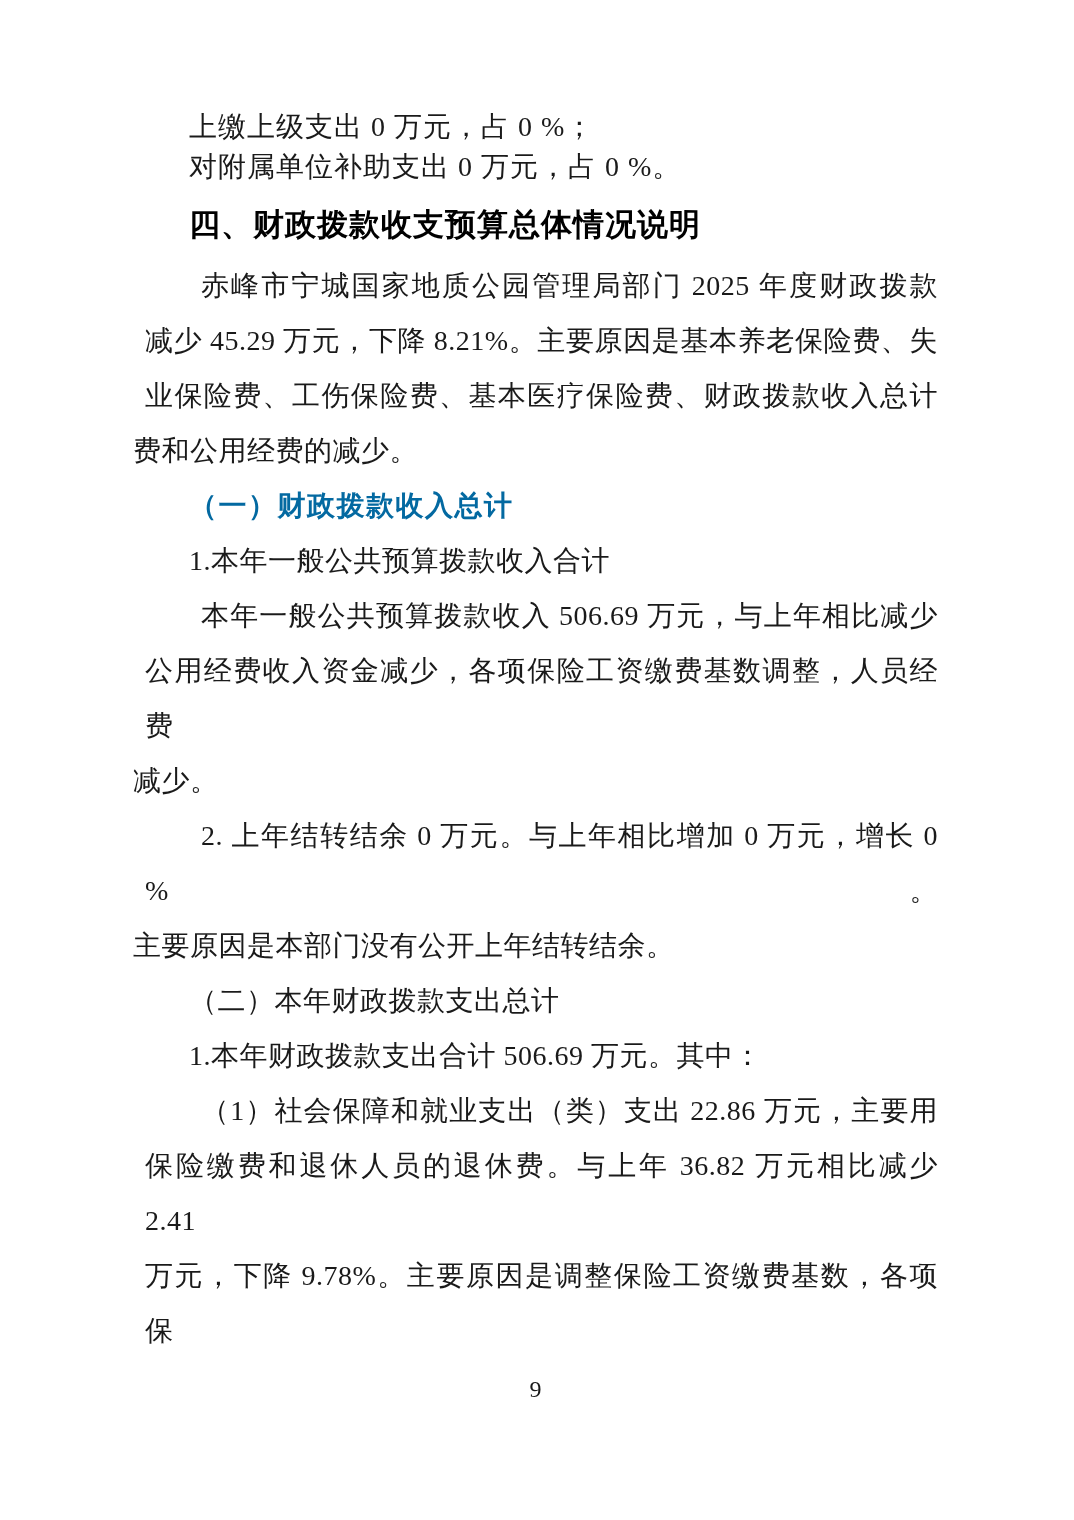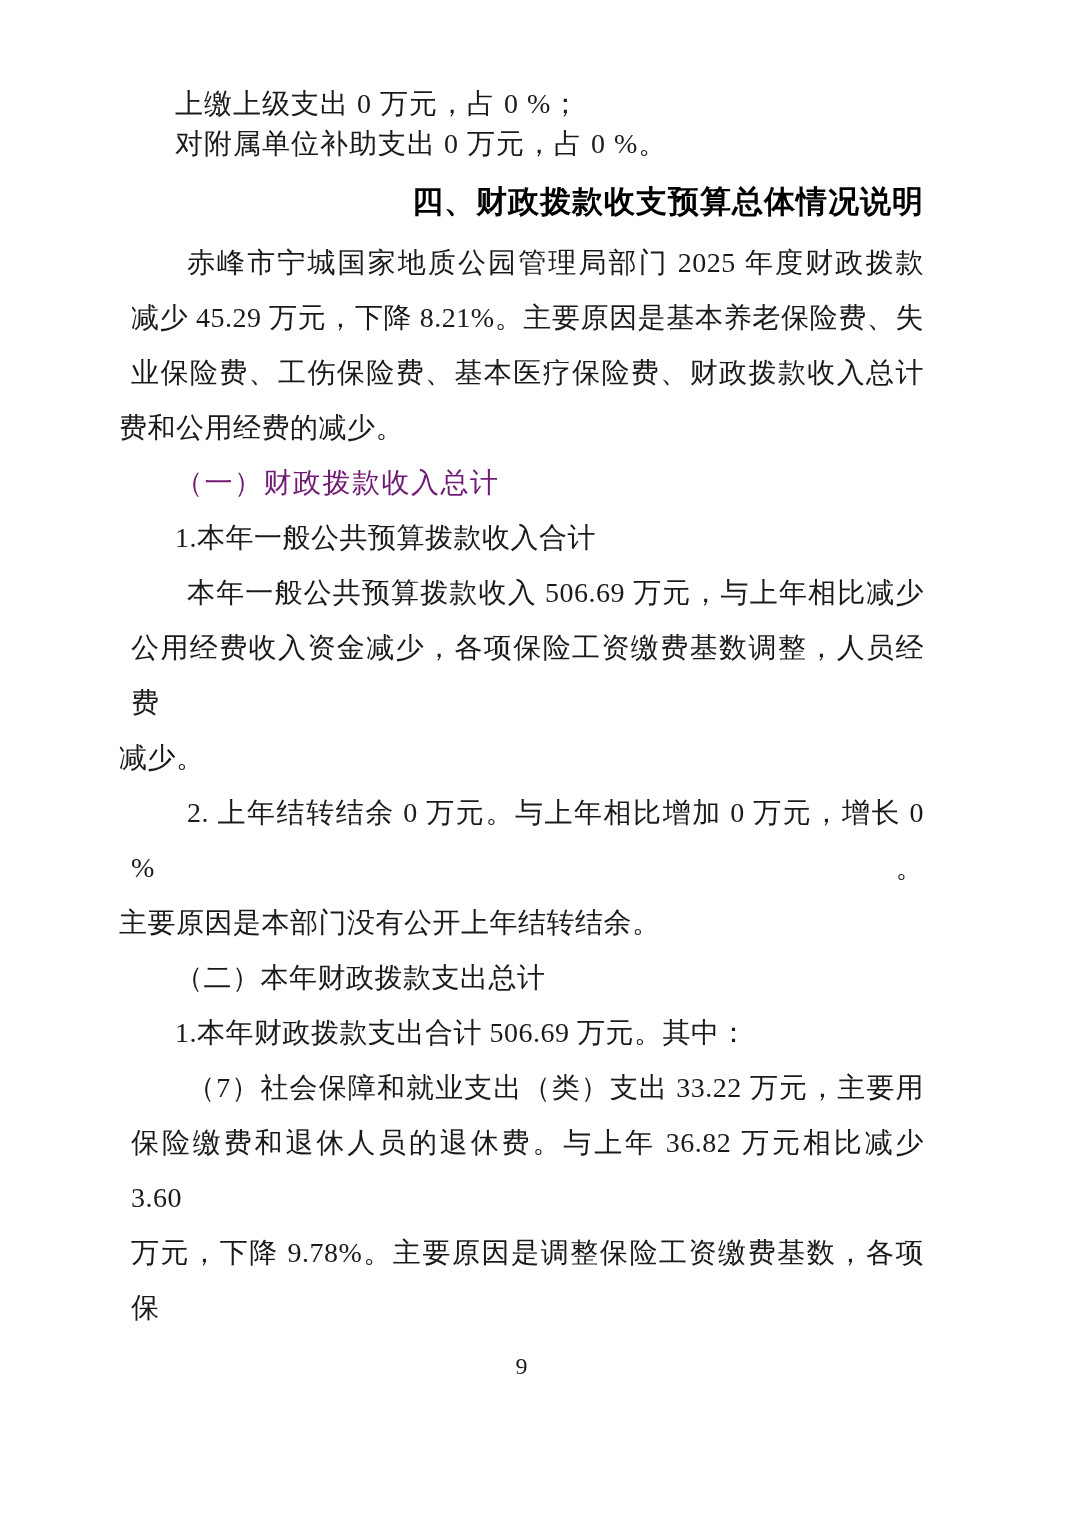--- a/index.html
+++ b/index.html
@@ -11,60 +11,59 @@
     position: relative;
     width: 1074px;
     height: 1520px;
     background: #ffffff;
     overflow: hidden;
     font-family: "Liberation Serif", "DejaVu Serif", serif;
     color: #1a1a1a;
   }
   .content {
     position: absolute;
-    left: 119px;
+    left: 133px;
     top: 0;
     width: 805px;
-    padding-top: 84px;
+    padding-top: 107px;
   }
   
   .carryover-line {
     font-size: 28px;
     line-height: 40px;
     text-indent: 56px;
     letter-spacing: 1px;
   }
   
   .heading1 {
     margin: 16px 0 11px 0;
     font-family: "Liberation Sans", "DejaVu Sans", sans-serif;
     font-weight: 700;
     font-size: 31px;
     line-height: 44px;
     text-indent: 56px;
     color: #000000;
     letter-spacing: 1px;
-    text-align: right;
   }
   
   .bline {
     font-size: 28px;
     line-height: 55px;
     letter-spacing: 0.5px;
   }
   .indent { text-indent: 56px; }
   .fill {
     text-align: justify;
     text-align-last: justify;
     text-justify: inter-character;
     margin-left: 12px;
   }
   .bold-kai {
-    font-weight: 400;
-    color: #701a75;
+    font-weight: 700;
+    color: #0369a1;
     letter-spacing: 1.5px;
   }
   .pagenum {
     margin-top: 16px;
     text-align: center;
     font-size: 24px;
     line-height: 30px;
     color: #1a1a1a;
   }
 </style>
@@ -92,20 +91,20 @@
     <div class="bline fill">公用经费收入资金减少，各项保险工资缴费基数调整，人员经费</div>
     <div class="bline">减少。</div>
 
     <div class="bline indent fill">2. 上年结转结余 0 万元。与上年相比增加 0 万元，增长 0 %。</div>
     <div class="bline">主要原因是本部门没有公开上年结转结余。</div>
 
     <div class="bline indent">（二）本年财政拨款支出总计</div>
 
     <div class="bline indent">1.本年财政拨款支出合计 506.69 万元。其中：</div>
 
-    <div class="bline indent fill">（7）社会保障和就业支出（类）支出 33.22 万元，主要用</div>
-    <div class="bline fill">保险缴费和退休人员的退休费。与上年 36.82 万元相比减少 3.60</div>
+    <div class="bline indent fill">（1）社会保障和就业支出（类）支出 22.86 万元，主要用</div>
+    <div class="bline fill">保险缴费和退休人员的退休费。与上年 36.82 万元相比减少 2.41</div>
     <div class="bline fill">万元，下降 9.78%。主要原因是调整保险工资缴费基数，各项保</div>
 
     <div class="pagenum">9</div>
 
   </div>
 </div>
 
 </body></html>

